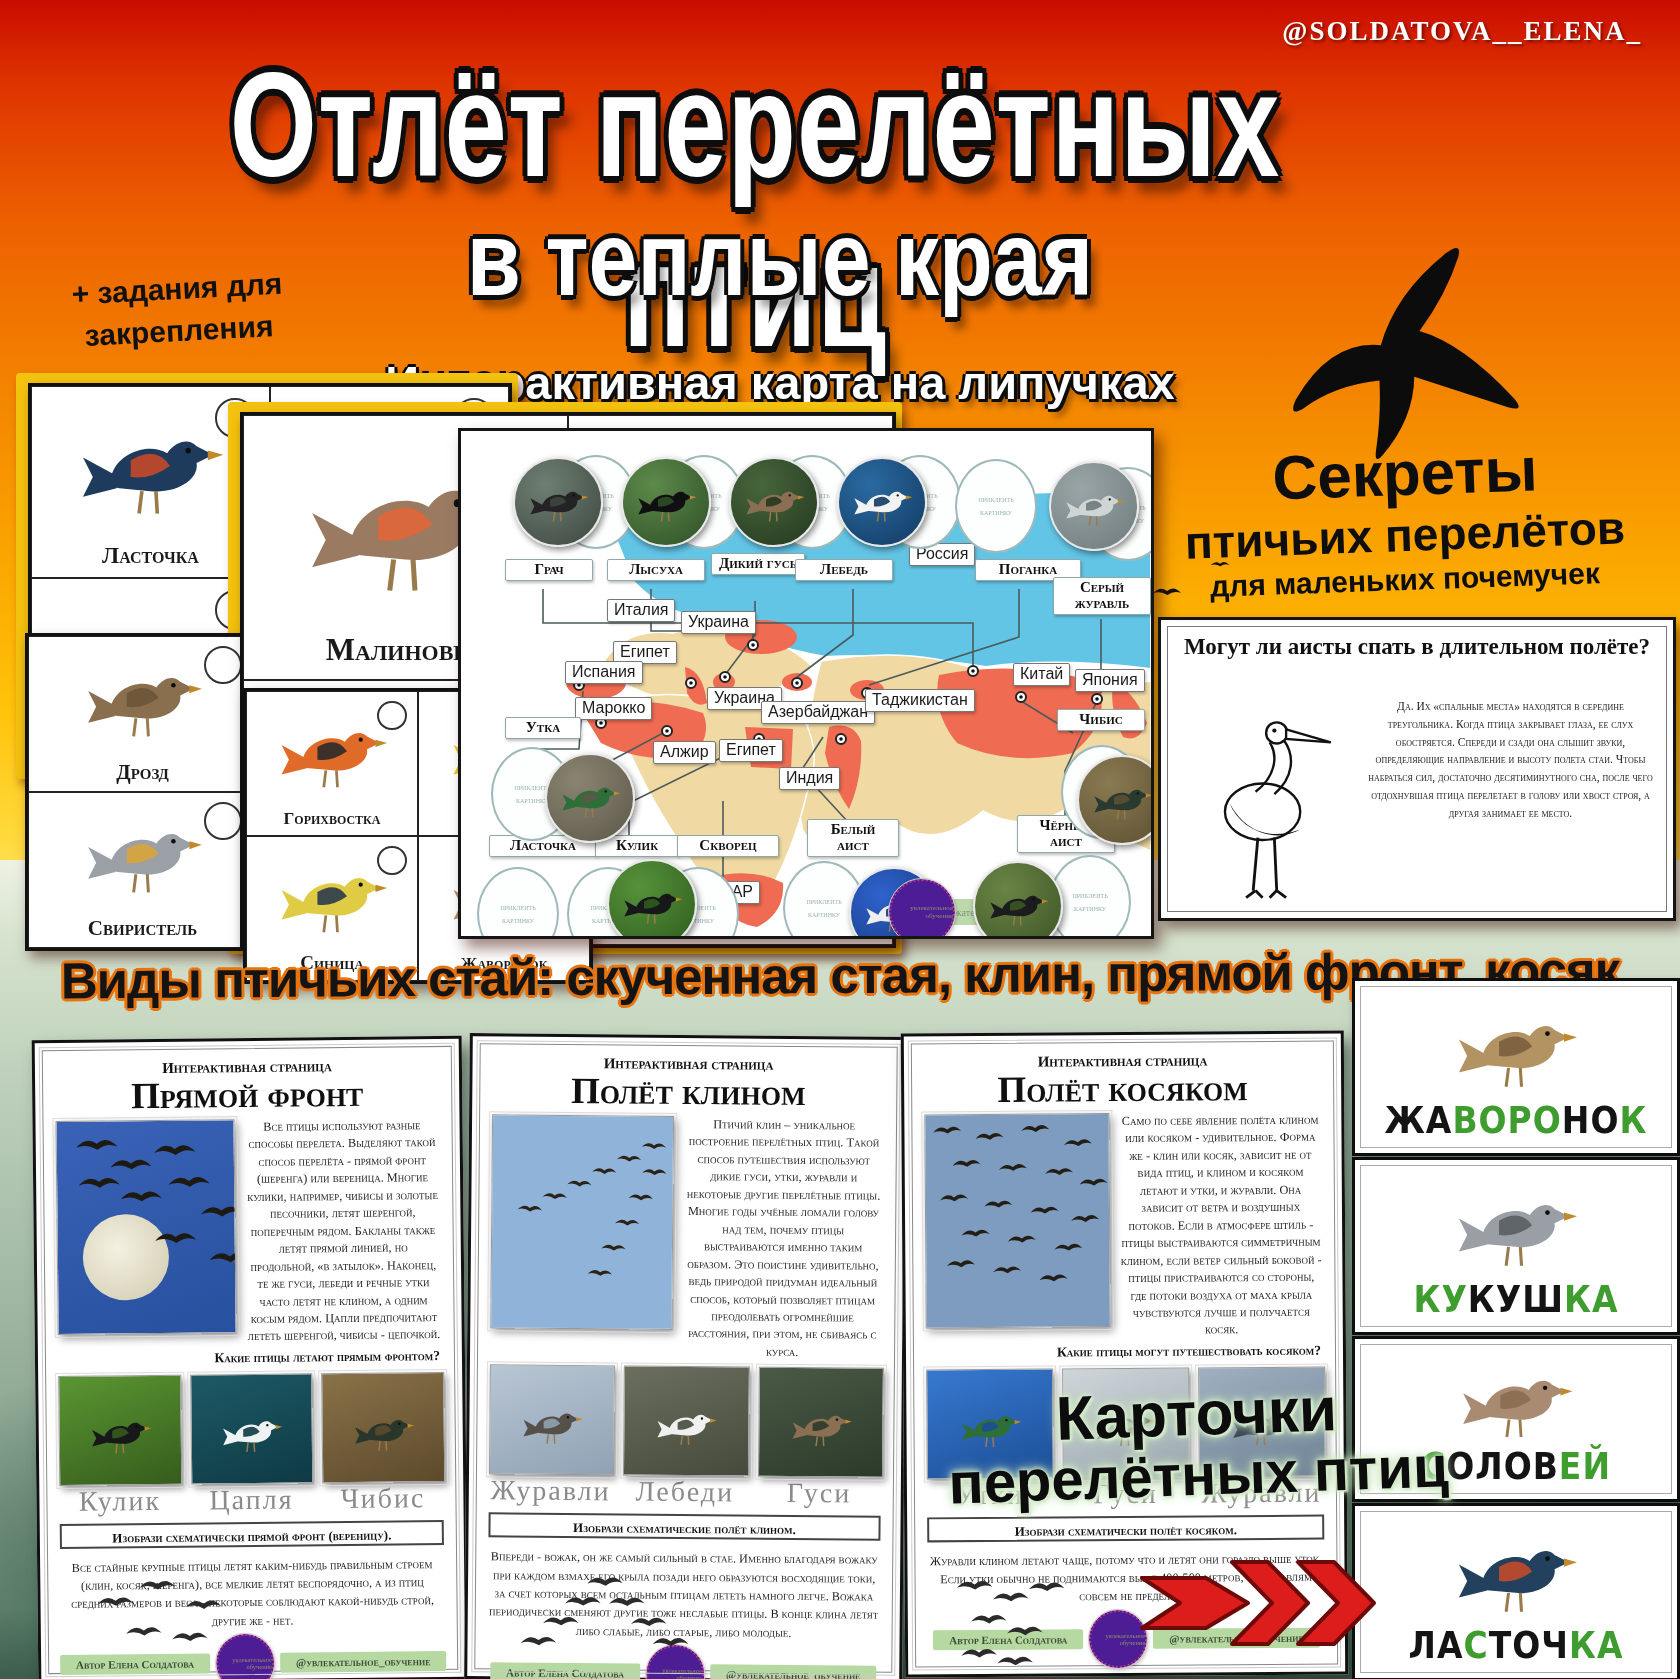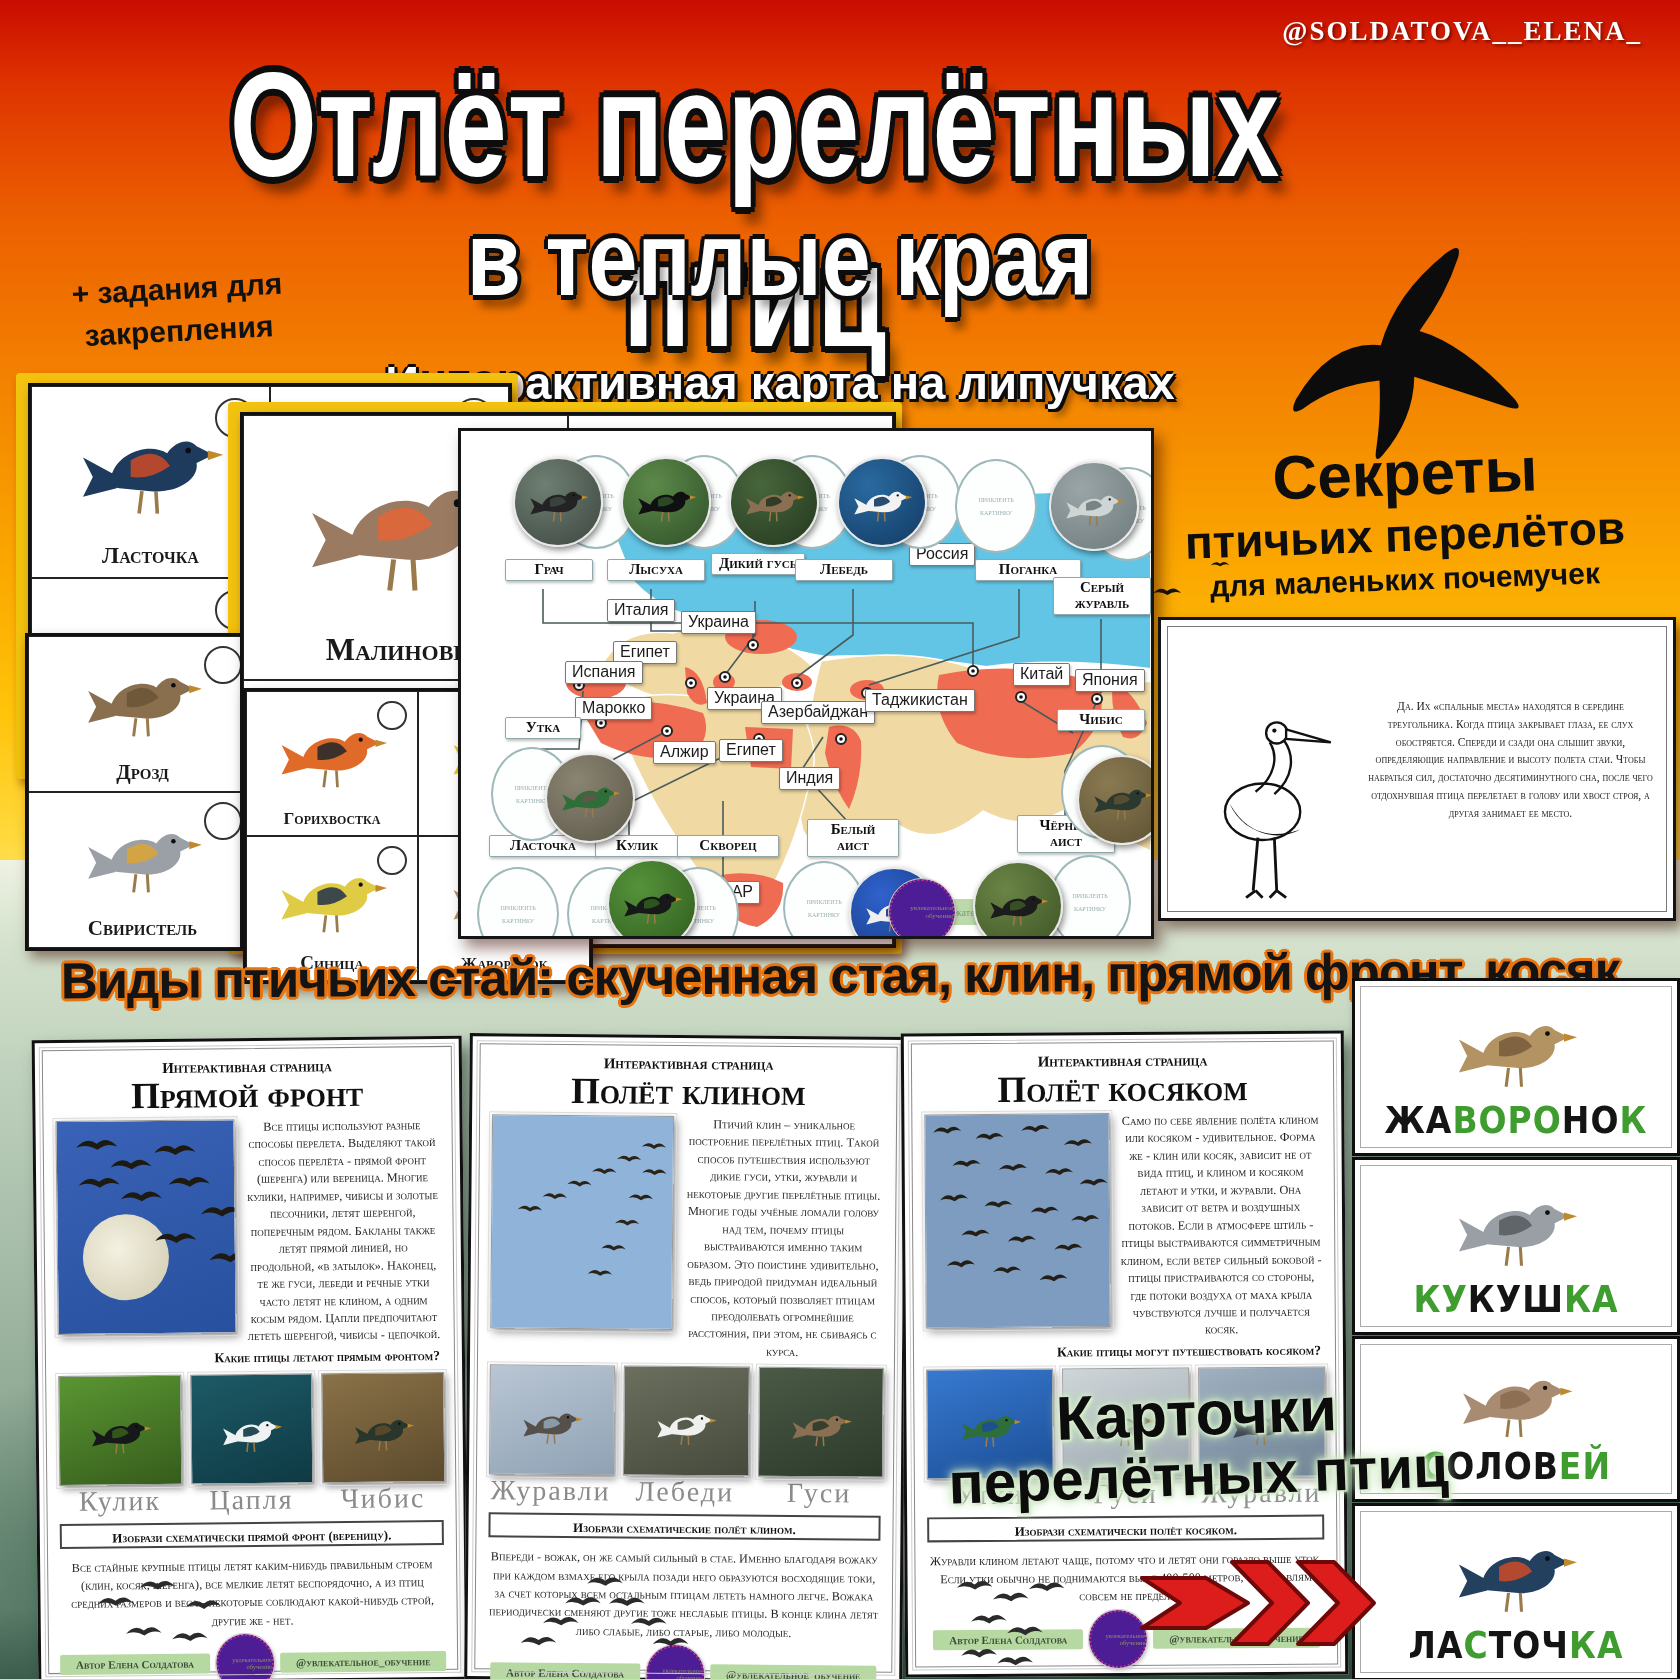--- a/index.html
+++ b/index.html
@@ -414,20 +414,21 @@
  <path d="M93,31 L104,34 L93,38 Z" fill="#c08a2c"></path>
  <path d="M46,60 L44,76 M56,60 L57,76" stroke="#9a7a4a" stroke-width="2.6" fill="none"></path>
             </svg></div>
         </div>
         <div class="logo-circle" style="position: absolute; left: 428px; top: 448px; width: 62px; height: 62px; font-size: 7px;">увлекательное обучение</div>
       </div>
   </div>
 
   <div class="abs stork-card">
     <div class="stork-frame"></div>
+    <div class="stork-title">Могут ли аисты спать в длительном полёте?</div>
     <svg class="stork-art" viewBox="0 0 120 170">
       <g fill="#fff" stroke="#111" stroke-width="2">
         <ellipse cx="52" cy="95" rx="32" ry="24"></ellipse>
         <path d="M62,80 C78,66 80,48 70,34" fill="none"></path>
         <path d="M46,78 C62,66 66,48 58,36" fill="none"></path>
         <circle cx="64" cy="28" r="9"></circle>
         <path d="M72,25 L110,36 L72,33 Z"></path>
       </g>
       <path d="M24,88 Q44,124 84,110 Q62,122 38,106 Q28,98 24,88 Z" fill="#161616"></path>
       <g stroke="#111" stroke-width="2.4" fill="none">

